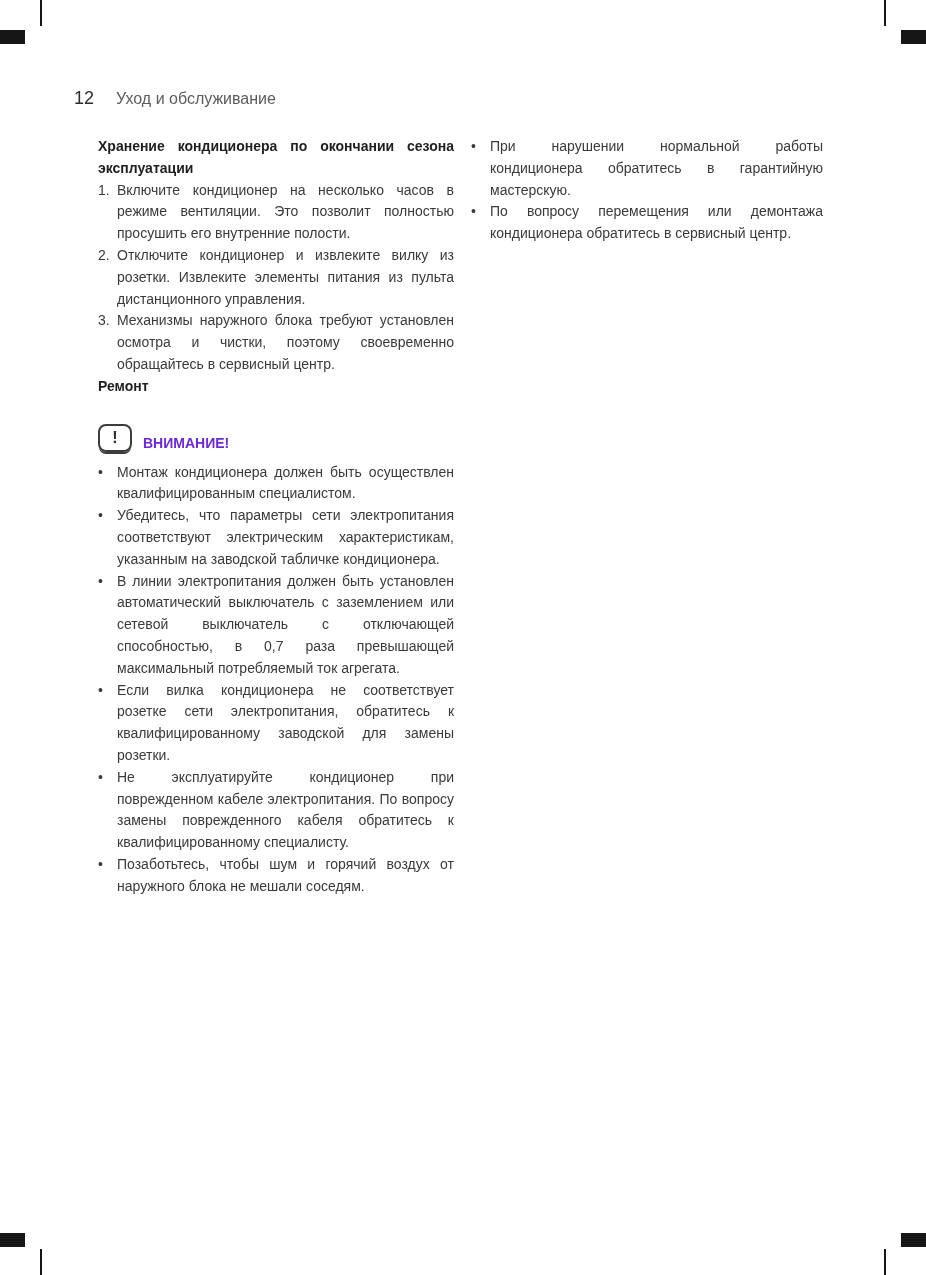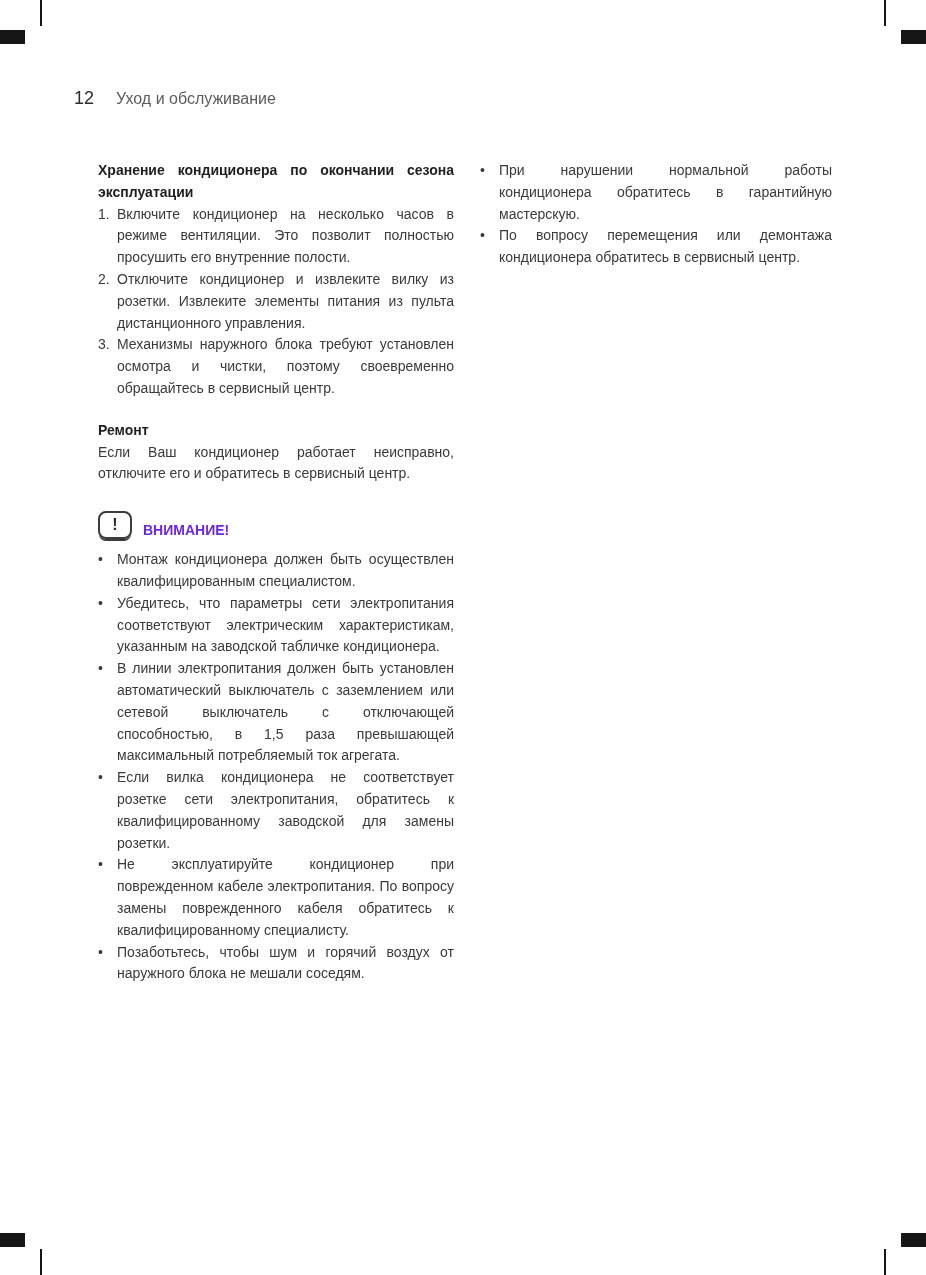--- a/index.html
+++ b/index.html
@@ -41,25 +41,25 @@
   }
   .page-section-title {
     font-size: 16px;
     color: #5c5c5c;
     margin-left: 22px;
   }
 
   
   .columns {
     position: absolute;
-    top: 160px;
+    top: 136px;
     left: 98px;
     width: 734px;
     display: flex;
-    gap: 26px;
+    gap: 17px;
     font-size: 14px;
     line-height: 21.8px;
   }
   .col-left  { width: 356px; }
   .col-right { width: 352px; }
 
   .doc-heading {
     margin: 0;
     font-size: 14px;
     line-height: 21.8px;
@@ -83,21 +83,21 @@
     flex: none;
     width: 19px;
   }
   .step-text, .bullet-text {
     flex: 1;
     text-align: justify;
     hyphens: auto;
     -webkit-hyphens: auto;
   }
 
-  .repair-section { margin-top: 20px; }
+  .repair-section { }
   .repair-para { margin: 0; }
 
   .warning-section { margin-top: 26px; }
   .warning-head {
     display: flex;
     align-items: flex-end;
     margin-bottom: 10px;
   }
   .warning-icon {
     width: 34px;
@@ -154,41 +154,40 @@
         <span class="step-text">Отключите кондиционер и извлеките вилку из розетки. Извлеките элементы питания из пульта дистанционного управления.</span>
       </div>
       <div class="step">
         <span class="step-num">3.</span>
         <span class="step-text">Механизмы наружного блока требуют установлен осмотра и чистки, поэтому своевременно обращайтесь в сервисный центр.</span>
       </div>
     </div>
 
     <div class="repair-section">
       <h3 class="doc-heading">Ремонт</h3>
-      <p class="repair-para justified">Если Ваш кондиционер работает неисправно, отключите его и обратитесь в сервисный центр.</p>
     </div>
 
     <div class="warning-section">
       <div class="warning-head">
         <span class="warning-icon">!</span>
         <h3 class="warning-label">ВНИМАНИЕ!</h3>
       </div>
 
       <div class="bullet-list">
         <div class="bullet-item">
           <span class="bullet-marker">•</span>
           <span class="bullet-text">Монтаж кондиционера должен быть осуществлен квалифицированным специалистом.</span>
         </div>
         <div class="bullet-item">
           <span class="bullet-marker">•</span>
           <span class="bullet-text">Убедитесь, что параметры сети электропитания соответствуют электрическим характеристикам, указанным на заводской табличке кондиционера.</span>
         </div>
         <div class="bullet-item">
           <span class="bullet-marker">•</span>
-          <span class="bullet-text">В линии электропитания должен быть установлен автоматический выключатель с заземлением или сетевой выключатель с отключающей способностью, в 1,5 раза превышающей максимальный потребляемый ток агрегата.</span>
+          <span class="bullet-text">В линии электропитания должен быть установлен автоматический выключатель с заземлением или сетевой выключатель с отключающей способностью, в 0,7 раза превышающей максимальный потребляемый ток агрегата.</span>
         </div>
         <div class="bullet-item">
           <span class="bullet-marker">•</span>
           <span class="bullet-text">Если вилка кондиционера не соответствует розетке сети электропитания, обратитесь к квалифицированному заводской для замены розетки.</span>
         </div>
         <div class="bullet-item">
           <span class="bullet-marker">•</span>
           <span class="bullet-text">Не эксплуатируйте кондиционер при поврежденном кабеле электропитания. По вопросу замены поврежденного кабеля обратитесь к квалифицированному специалисту.</span>
         </div>
         <div class="bullet-item">

